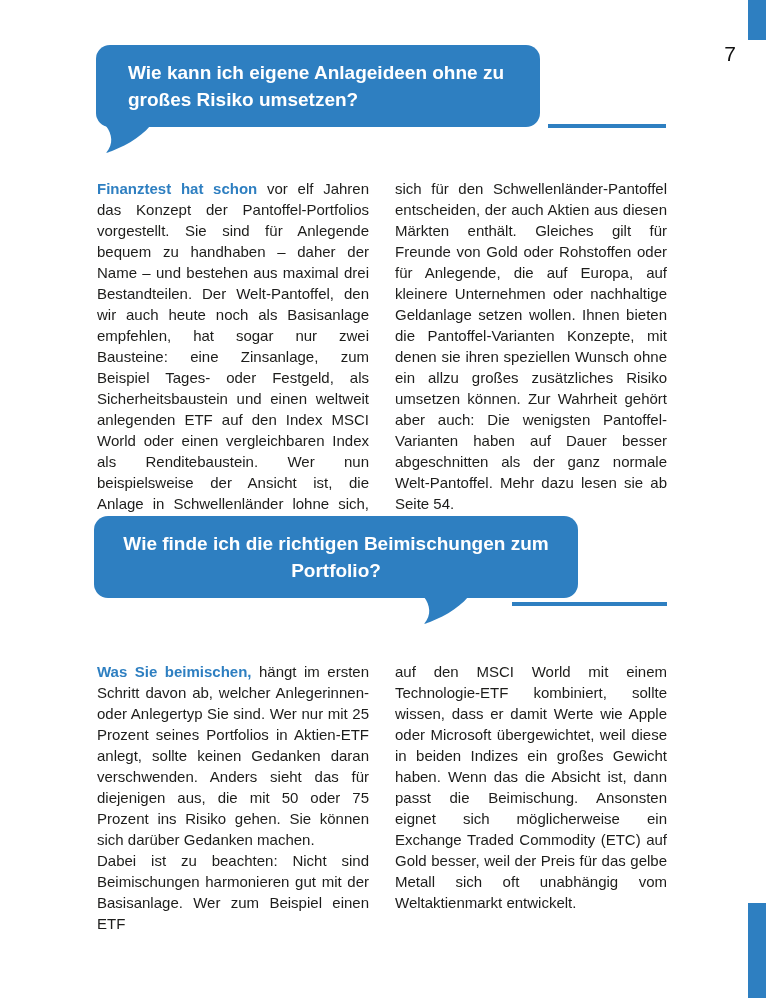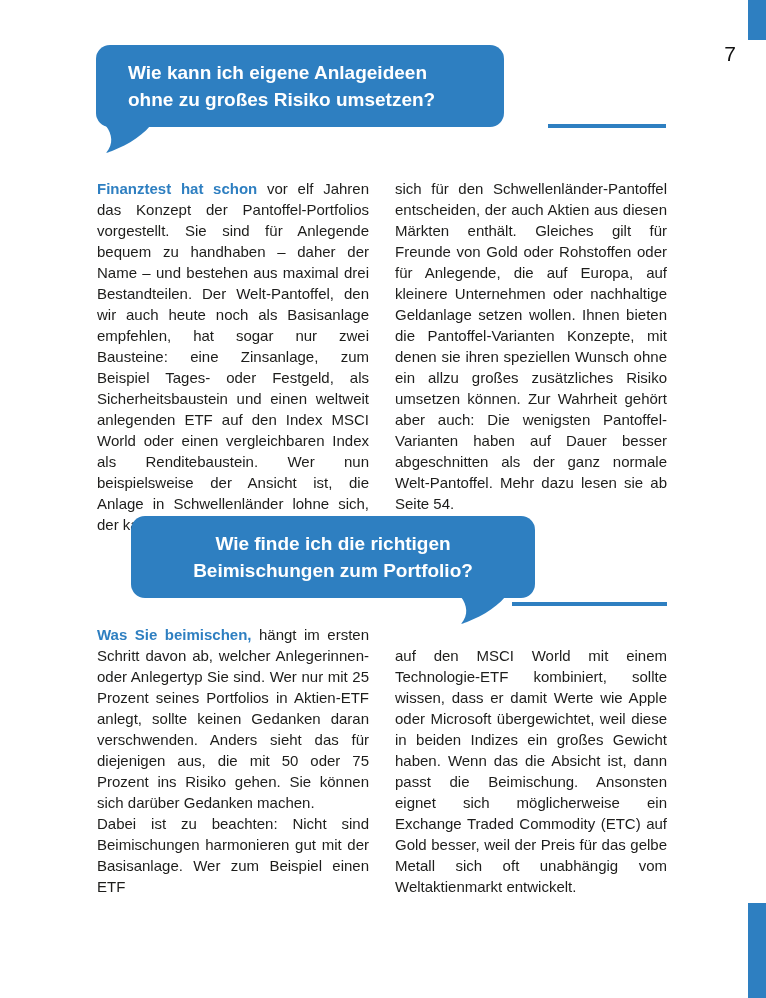--- a/index.html
+++ b/index.html
@@ -15,32 +15,32 @@
   .edge-bottom { bottom:0; height:95px; }
   .page-number {
     position:absolute; top:42px; right:30px;
     font-size:21px; color:#111; font-weight:normal;
   }
   .bubble {
     position:absolute; background:var(--accent); color:#fff;
     font-weight:bold; font-size:19px; line-height:27px;
     border-radius:14px;
   }
-  .bubble-1 { left:96px; top:45px; width:408px; padding:14px 30px 14px 32px; text-align:left; }
-  .bubble-2 { left:94px; top:516px; width:404px; padding:14px 24px; text-align:center;margin-left:37px; }
+  .bubble-1 { left:96px; top:45px; width:444px; padding:14px 30px 14px 32px; text-align:left; }
+  .bubble-2 { left:94px; top:516px; width:484px; padding:14px 24px; text-align:center; }
   .tail { position:absolute; top:100%; margin-top:-1px; }
   .tail path { fill:var(--accent); }
   .tail-1 { left:10px; }
   .tail-2 { left:330px; }
   .rule { position:absolute; height:4px; background:var(--accent); }
   .rule-1 { left:548px; top:124px; width:118px; }
   .rule-2 { left:512px; top:602px; width:155px; }
   .cols { position:absolute; left:97px; width:570px; display:flex; gap:26px; }
   .cols-1 { top:178px; }
-  .cols-2 { top:624px;align-items:flex-end; }
+  .cols-2 { top:661px; }
   .col {
     flex:1; font-size:15px; line-height:21px; color:var(--ink);
     text-align:justify; hyphens:auto;
   }
   .col p { margin:0; }
   .lead { font-weight:bold; color:var(--accent); }
 </style>
 </head>
 <body>
 

